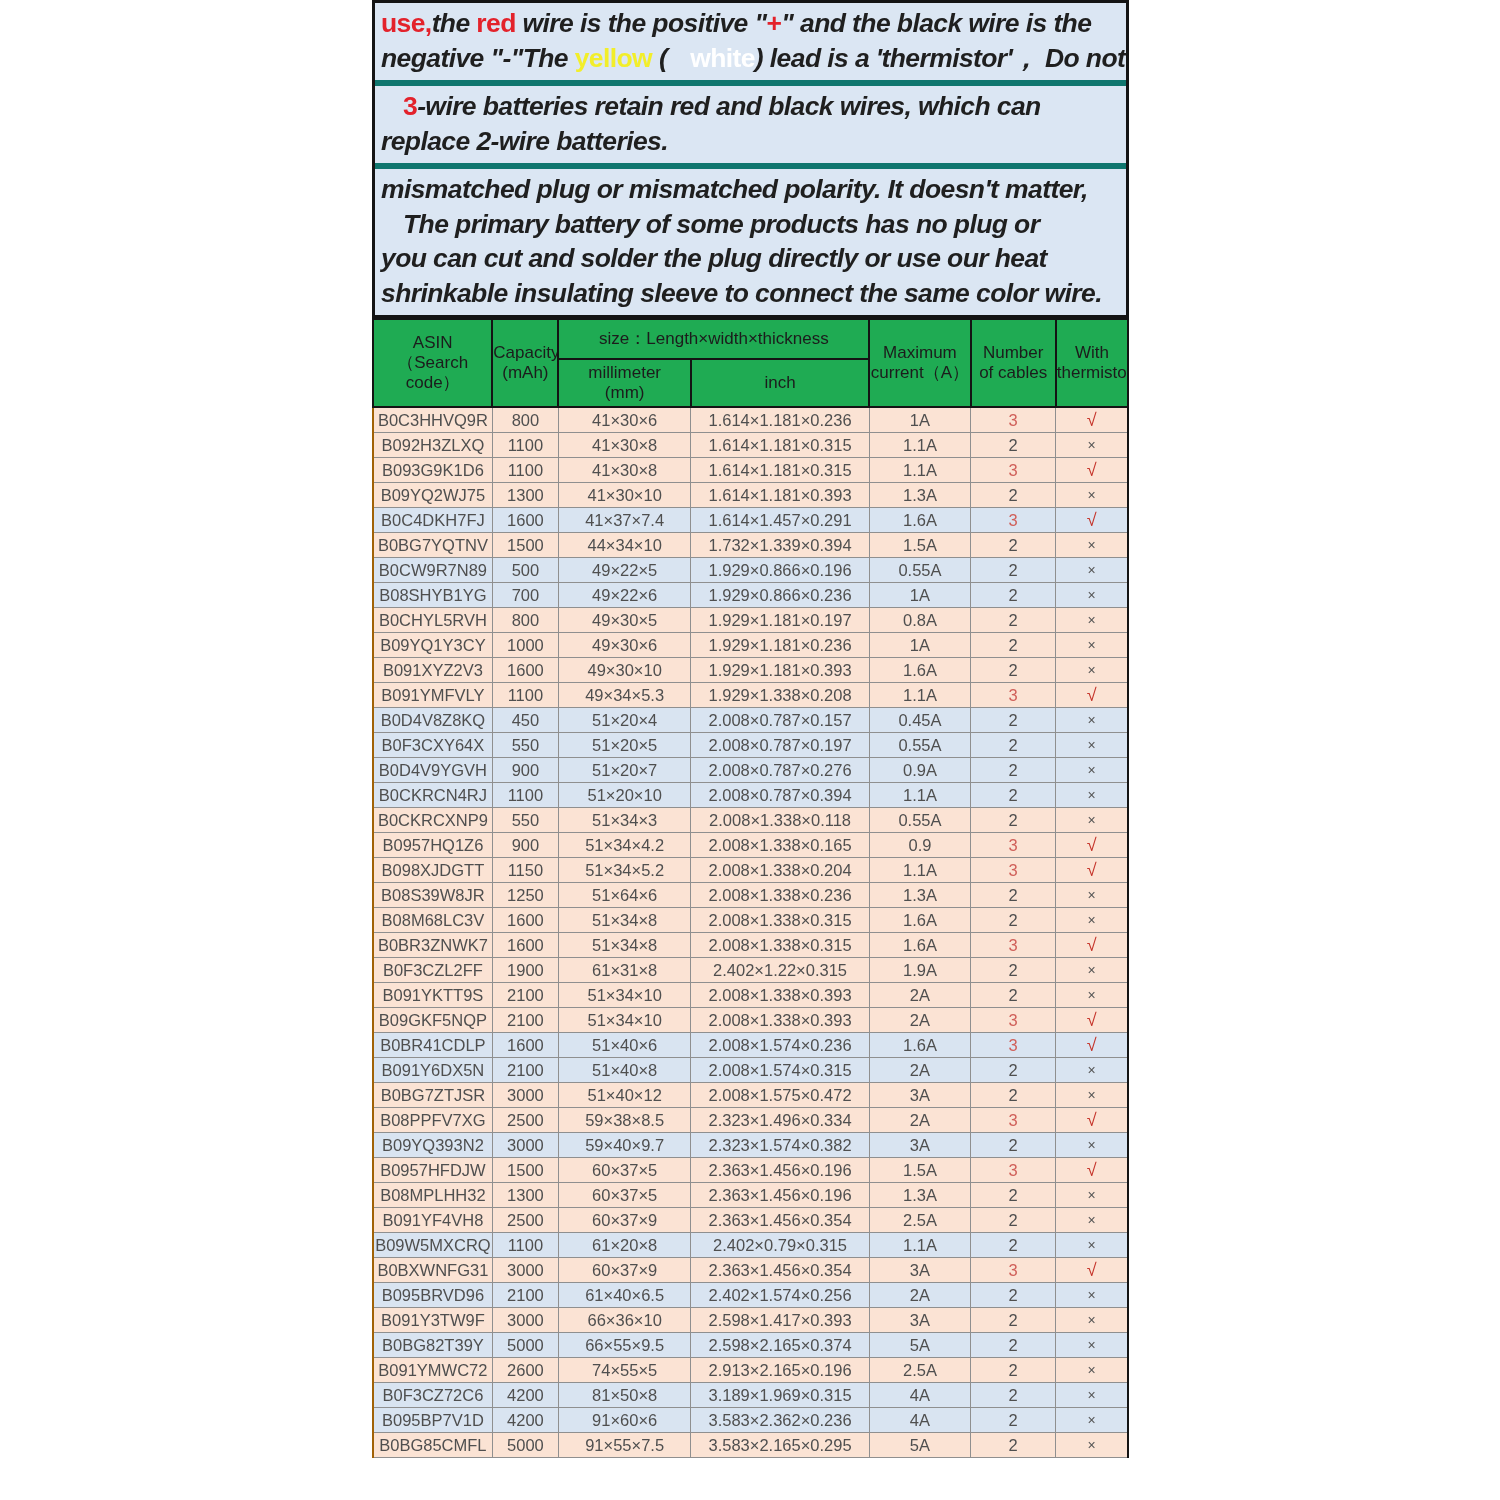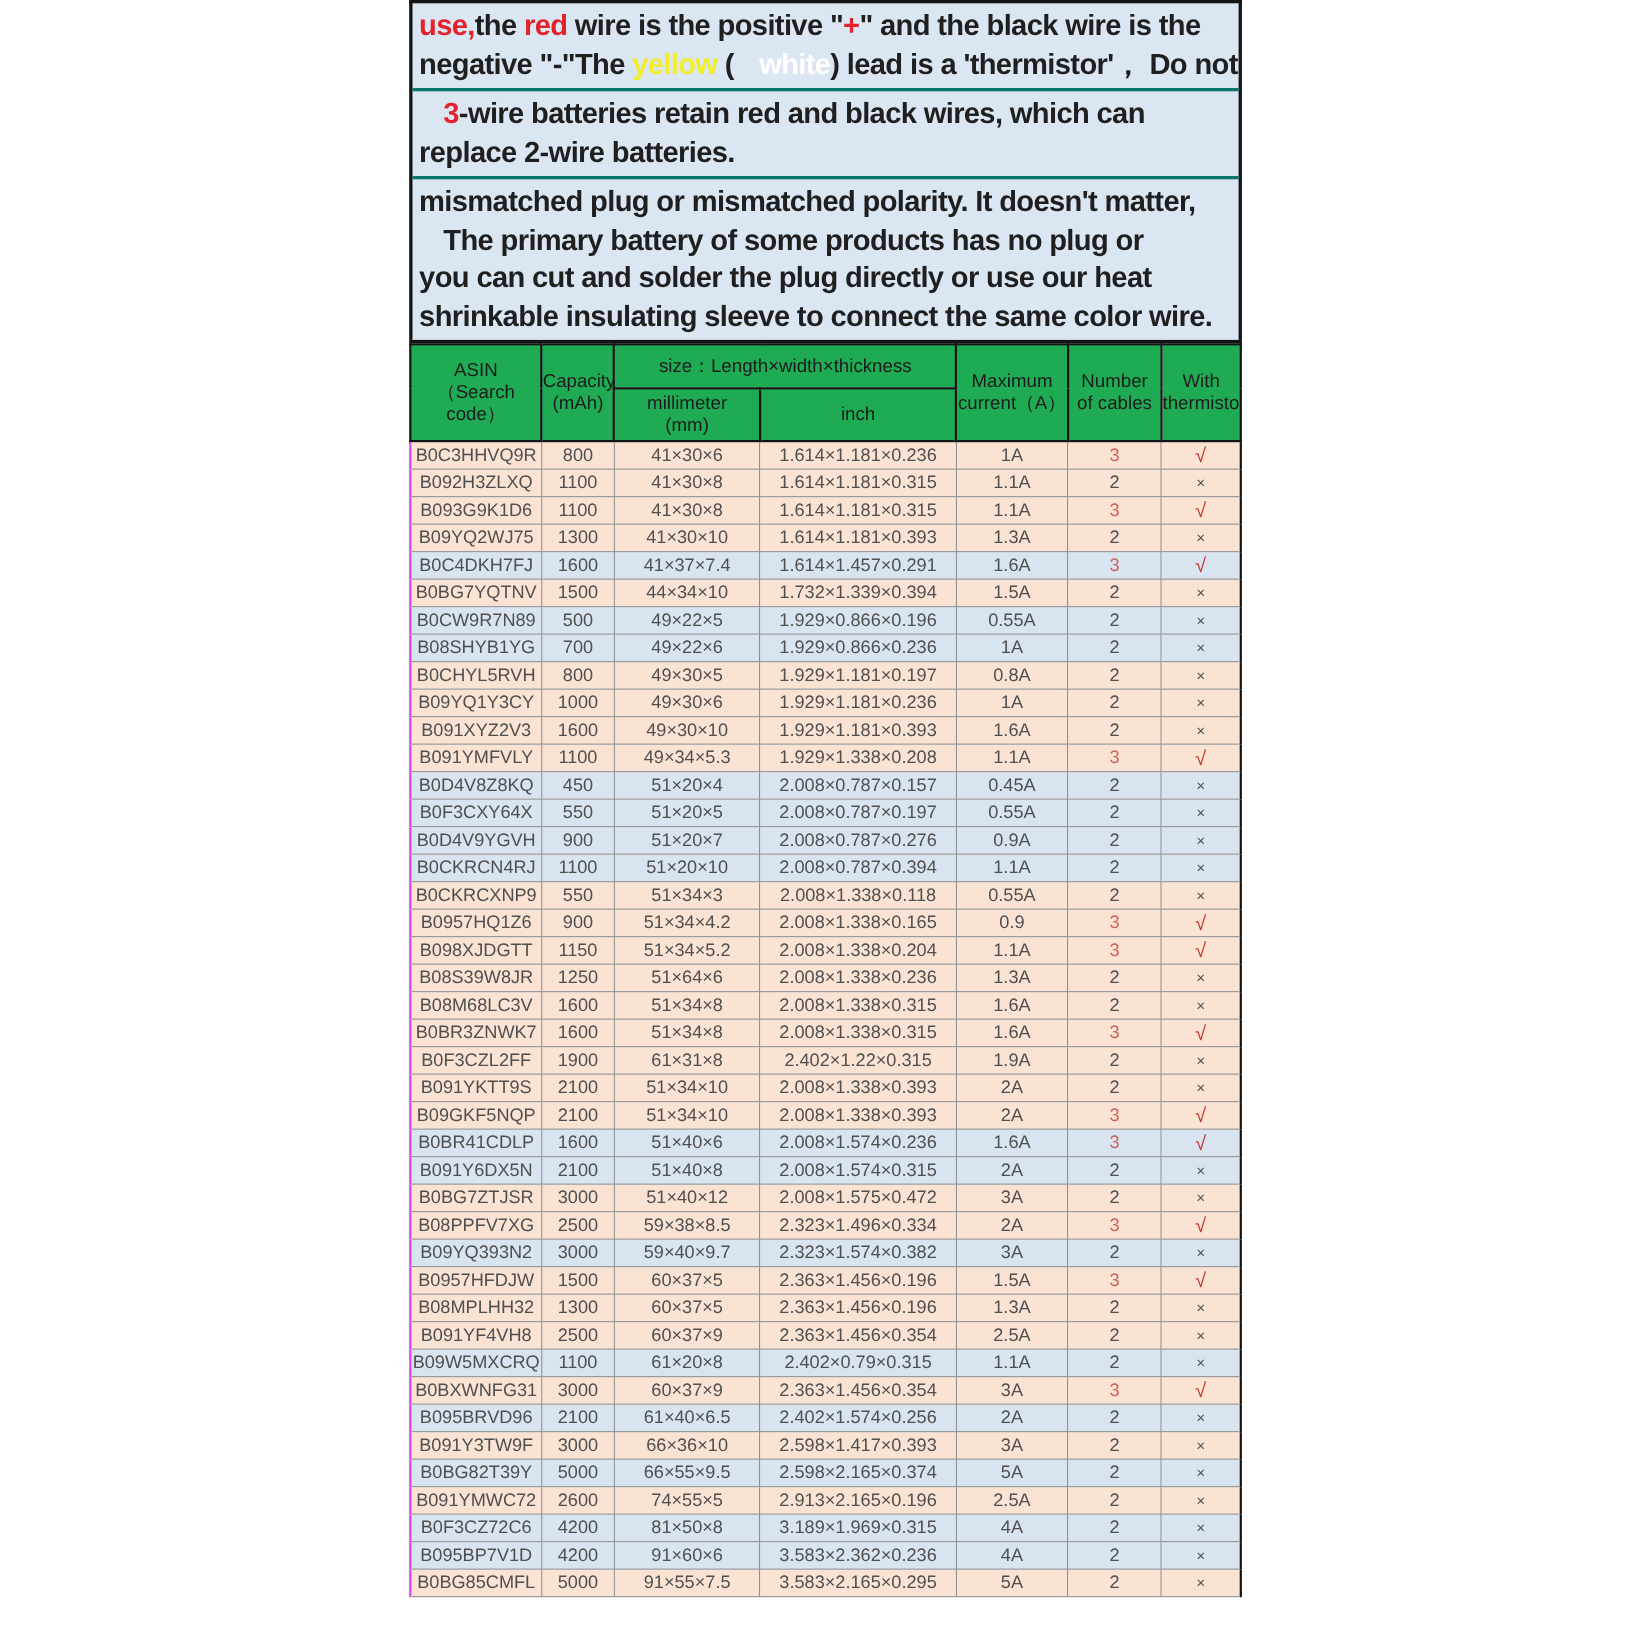--- a/index.html
+++ b/index.html
@@ -5,44 +5,44 @@
   html,body{margin:0;padding:0;}
   body{
     width:1500px;height:1500px;background:#ffffff;position:relative;
     font-family:"Liberation Sans","DejaVu Sans",sans-serif;overflow:hidden;
   }
   .sheet{position:absolute;left:372px;top:0;width:757px;}
 
   
   .notices{border:3px solid #141414;border-bottom:none;background:#dbe6f3;}
   .notice{padding:3px 6px 5px 6px;}
-  .notice + .notice{border-top:3px solid #0f766e;}
+  .notice + .notice{border-top:6px solid #0f766e;}
   .nline{white-space:nowrap;font-size:26.5px;line-height:34.5px;font-weight:bold;
          letter-spacing:-0.6px;color:#1f1f1f;}
   .nline.indent{padding-left:22px;}
   .seg-red{color:#e3222b;}
-  .seg-black{color:#1f1f1f;}
+  .seg-black{color:#1f1f1f;font-style:italic;}
   .seg-yellow{color:#f2ee2a;text-align:right;}
   .seg-white{color:#ffffff;margin-left:23px;}
 
   
   table{border-collapse:collapse;table-layout:fixed;width:757px;}
   .tbl-wrap{border-top:3px solid #141414;}
   th,td{padding:0;overflow:hidden;white-space:nowrap;text-align:center;vertical-align:middle;}
   thead th{
     background:#1fab53;color:#1c1c1c;font-weight:normal;
     border:2px solid #141414;font-size:17px;line-height:20px;white-space:pre-line;
   }
   thead tr.h1 th{height:38px;}
   thead tr.h2 th{height:46px;}
   tbody td{
     height:24px;font-size:16.5px;color:#4f4f4f;
     border-right:1px solid #8f8f8f;border-bottom:1px solid #8f8f8f;
   }
-  tbody td:first-child{border-left:2px solid #d946ef;}
+  tbody td:first-child{border-left:2px solid #a16207;}
   tbody td:last-child{border-right:2px solid #141414;}
   tr.bg-pink td{background:#fbe3d4;}
   tr.bg-blue td{background:#d9e4f1;}
   td.red3{color:#d0605a;}
   td.check{color:#c5352b;font-size:18px;}
   td.cross{font-size:14px;color:#555555;}
 </style>
 </head>
 <body>
 

